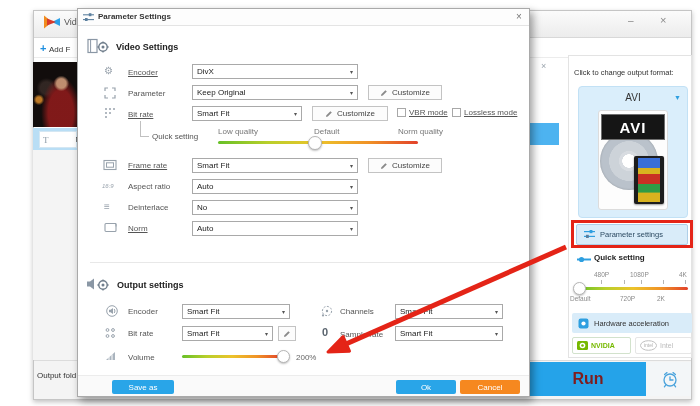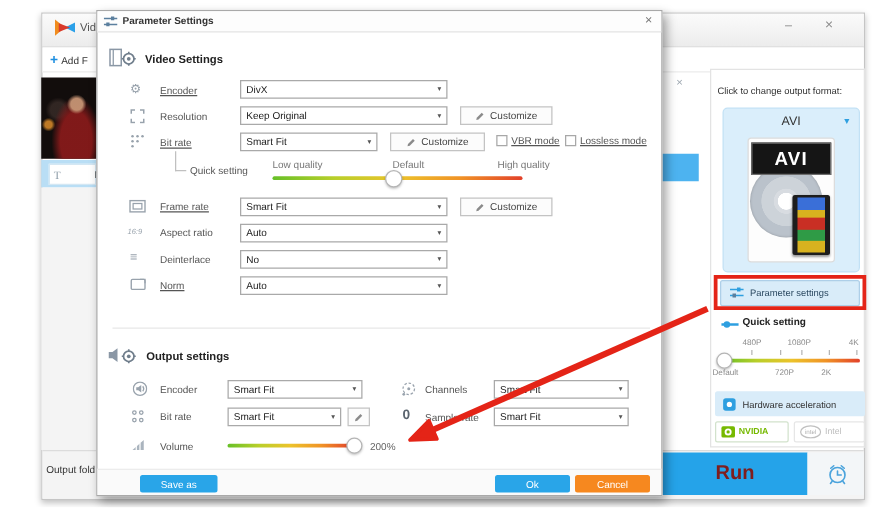--- a/index.html
+++ b/index.html
@@ -196,21 +196,21 @@
     <div class="txt" style="left:104px;top:65px;font-size:10px;color:#98a2ac;">⚙</div>
     <div class="lbl lblu" style="left:128px;top:68px;">Encoder</div>
     <div class="dd" style="left:192px;top:64px;width:166px;">
       <span>DivX</span>
       <span class="caret">▾</span>
     </div>
 
     <svg class="abs" style="left:104px;top:87px;" width="12" height="12" viewBox="0 0 12 12">
       <path d="M1,4 V1 H4 M8,1 H11 V4 M11,8 V11 H8 M4,11 H1 V8" fill="none" stroke="#98a2ac" stroke-width="1.2"></path>
     </svg>
-    <div class="lbl" style="left:128px;top:89px;">Resolution</div>
+    <div class="lbl" style="left:128px;top:89px;">Parameter</div>
     <div class="dd" style="left:192px;top:85px;width:166px;">
       <span>Keep Original</span>
       <span class="caret">▾</span>
     </div>
     <div class="cbtn" style="left:368px;top:85px;width:74px;">
       <svg width="8" height="8" viewBox="0 0 8 8">
           <path d="M1,7 L2.8,6.6 6.8,2.6 5.4,1.2 1.4,5.2 Z" fill="#8a8a8a"></path>
         </svg>
       <span>Customize</span>
     </div>
@@ -238,21 +238,21 @@
     </div>
     <div class="chk" style="left:397px;top:108px;"></div>
     <div class="lbl lblu" style="left:409px;top:108px;">VBR mode</div>
     <div class="chk" style="left:452px;top:108px;"></div>
     <div class="lbl lblu" style="left:464px;top:108px;">Lossless mode</div>
 
     <div class="abs" style="left:140px;top:121px;width:9px;height:16px;border-left:1px solid #c0c0c0;border-bottom:1px solid #c0c0c0;"></div>
     <div class="lbl" style="left:152px;top:132px;">Quick setting</div>
     <div class="lbl" style="left:218px;top:127px;color:#777;">Low quality</div>
     <div class="lbl" style="left:314px;top:127px;color:#777;">Default</div>
-    <div class="lbl" style="left:398px;top:127px;color:#777;">High quality</div>
+    <div class="lbl" style="left:398px;top:127px;color:#777;">Norm quality</div>
     <div class="grad2" style="left:218px;top:141px;width:200px;"></div>
     <div class="thumb" style="left:308px;top:136px;width:12px;height:12px;"></div>
 
     <svg class="abs" style="left:103px;top:159px;" width="14" height="12" viewBox="0 0 14 12">
       <rect x="1" y="1.5" width="12" height="9" fill="none" stroke="#98a2ac" stroke-width="1.1"></rect>
       <rect x="3.5" y="3.8" width="7" height="4.4" fill="none" stroke="#98a2ac" stroke-width="1"></rect>
     </svg>
     <div class="lbl lblu" style="left:128px;top:161px;text-align:center;">Frame rate</div>
     <div class="dd" style="left:192px;top:158px;width:166px;">
       <span>Smart Fit</span>

